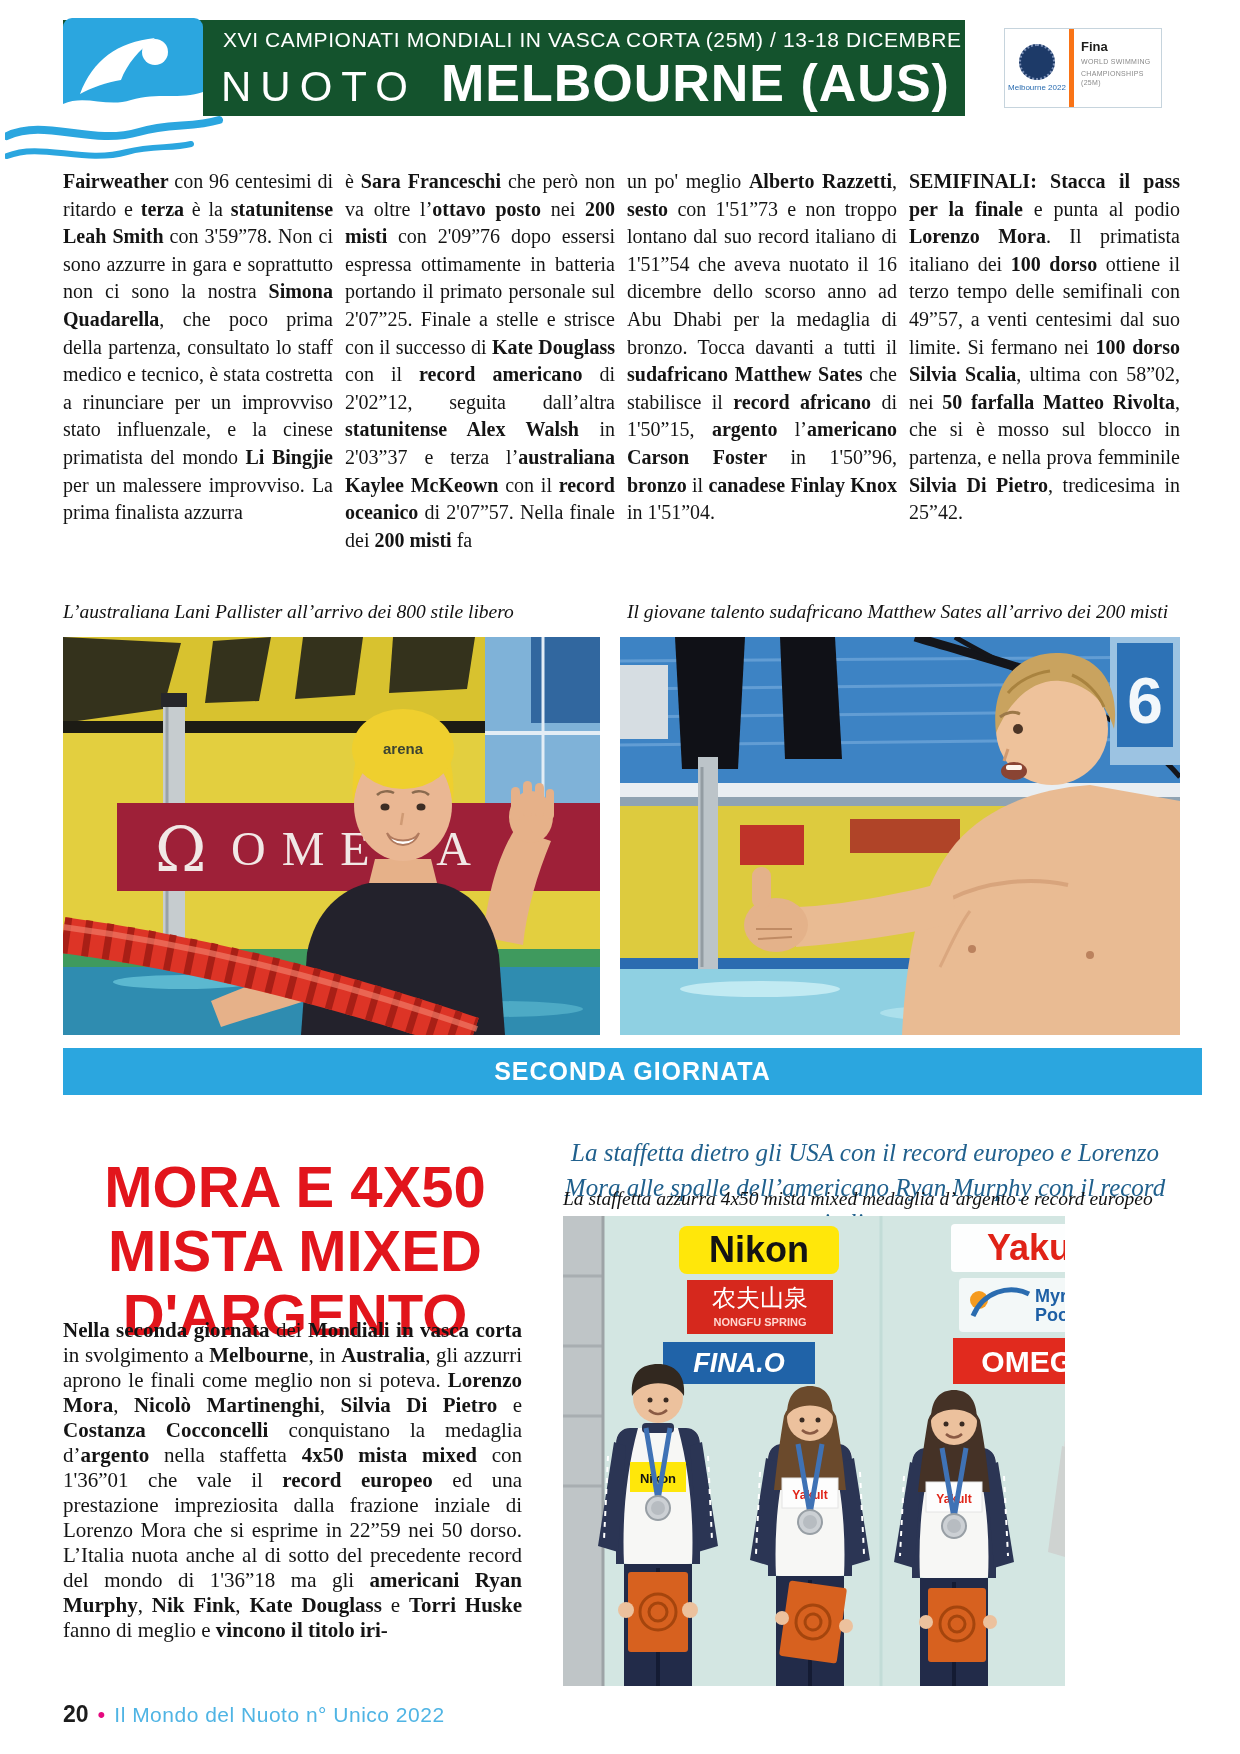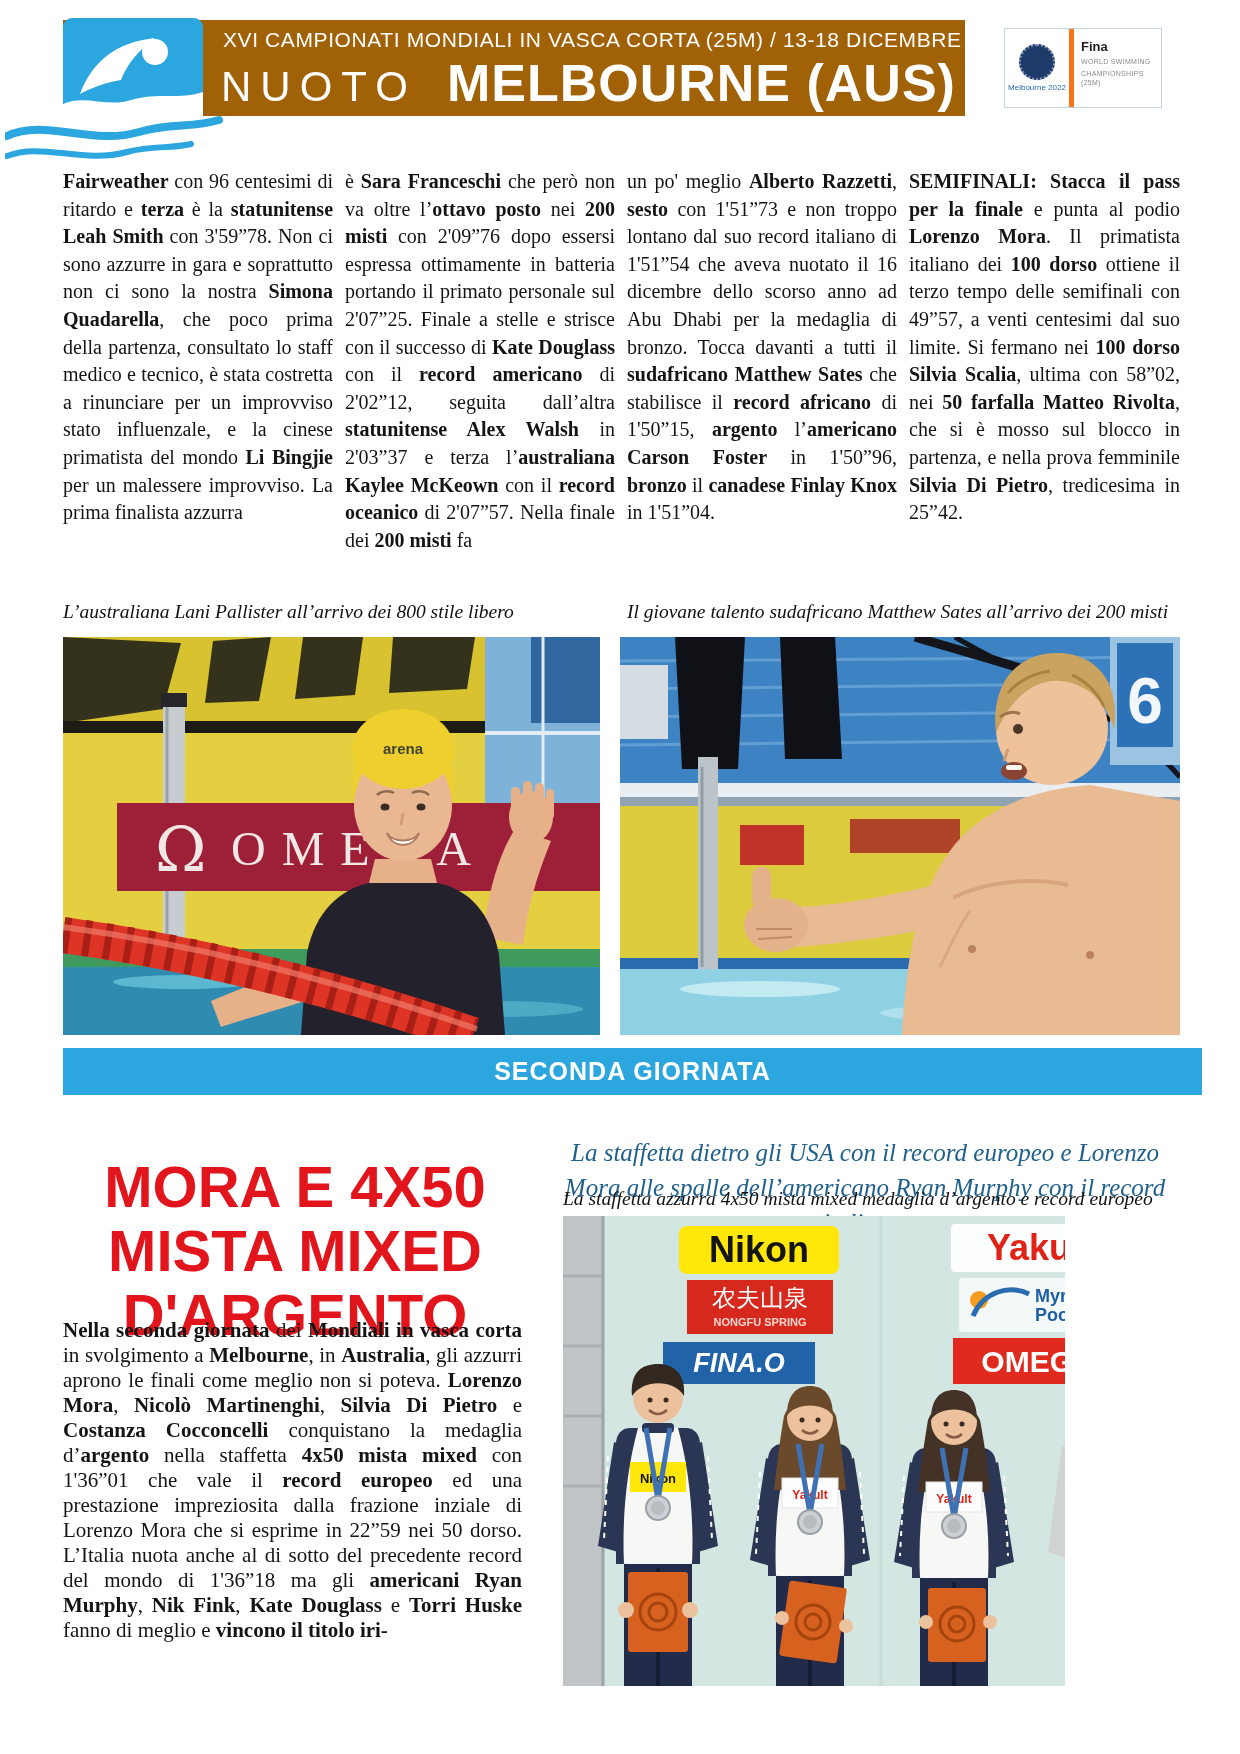--- a/index.html
+++ b/index.html
@@ -1,23 +1,23 @@
 <!DOCTYPE html>
 <html><head>
 <meta charset="utf-8">
 <style>
   html,body{margin:0;padding:0;background:#e8e8e8;}
   .page{position:relative;width:1240px;height:1754px;background:#ffffff;margin:0 auto;
         font-family:"Liberation Serif", serif;overflow:hidden;}
 
   
-  .header-band{position:absolute;left:63px;top:20px;width:902px;height:96px;background:#a16207;}
+  .header-band{position:absolute;left:63px;top:20px;width:902px;height:96px;background:#14532d;}
   .kicker{position:absolute;left:160px;top:8px;font-family:"Liberation Sans",sans-serif;
           font-size:21px;color:#fff;letter-spacing:.6px;white-space:nowrap;font-weight:400;}
-  .title-row{position:absolute;left:158px;top:33px;display:flex;align-items:baseline;gap:30px;
+  .title-row{position:absolute;left:158px;top:33px;display:flex;align-items:baseline;gap:24px;
              color:#fff;white-space:nowrap;}
   .section-name{font-family:"Liberation Sans",sans-serif;font-size:42px;letter-spacing:9px;font-weight:400;}
   .page-title{font-family:"Liberation Sans",sans-serif;font-size:52px;font-weight:900;letter-spacing:1px;}
   .logo-svg{position:absolute;left:5px;top:14px;}
   .fina-box{position:absolute;left:1004px;top:28px;width:158px;height:80px;background:#fff;
             border:1px solid #c6d4dd;display:flex;box-sizing:border-box;}
   .fina-left{width:64px;border-right:5px solid #f97316;display:flex;flex-direction:column;
              align-items:center;justify-content:center;gap:3px;}
   .fina-emblem{width:36px;height:36px;border-radius:50%;background:#1d3a68;border:2px dotted #7e92b8;box-sizing:border-box;}
   .fina-event{font-family:"Liberation Sans",sans-serif;font-size:8px;color:#2a6cb0;}
@@ -364,14 +364,19 @@
         <circle cx="535" cy="186" r="2.5" fill="#3a2b22"></circle>
           <circle cx="551" cy="186" r="2.5" fill="#3a2b22"></circle>
         <ellipse cx="543" cy="198" rx="7" ry="5" fill="#8a4433"></ellipse>
         <rect x="536" y="194" width="14" height="4" rx="2" fill="#fdf6ee"></rect>
       </g>
     </svg>
   </div>
 
   <div class="body-text"><b>Nella seconda giornata</b> dei <b>Mondiali in vasca corta</b> in svolgimento a <b>Melbourne</b>, in <b>Australia</b>, gli azzurri aprono le finali come meglio non si poteva. <b>Lorenzo Mora</b>, <b>Nicolò Martinenghi</b>, <b>Silvia Di Pietro</b> e <b>Costanza Cocconcelli</b> conquistano la medaglia d’<b>argento</b> nella staffetta <b>4x50 mista mixed</b> con 1'36”01 che vale il <b>record europeo</b> ed una prestazione impreziosita dalla frazione inziale di Lorenzo Mora che si esprime in 22”59 nei 50 dorso. L’Italia nuota anche al di sotto del precedente record del mondo di 1'36”18 ma gli <b>americani Ryan Murphy</b>, <b>Nik Fink</b>, <b>Kate Douglass</b> e <b>Torri Huske</b> fanno di meglio e <b>vincono il titolo iri-</b></div>
 
+  <div class="footer">
+    <span class="page-num">20</span>
+    <span class="dot">•</span>
+    <span class="mag">Il Mondo del Nuoto n° Unico 2022</span>
+  </div>
 
 </div>
 
 </body></html>

